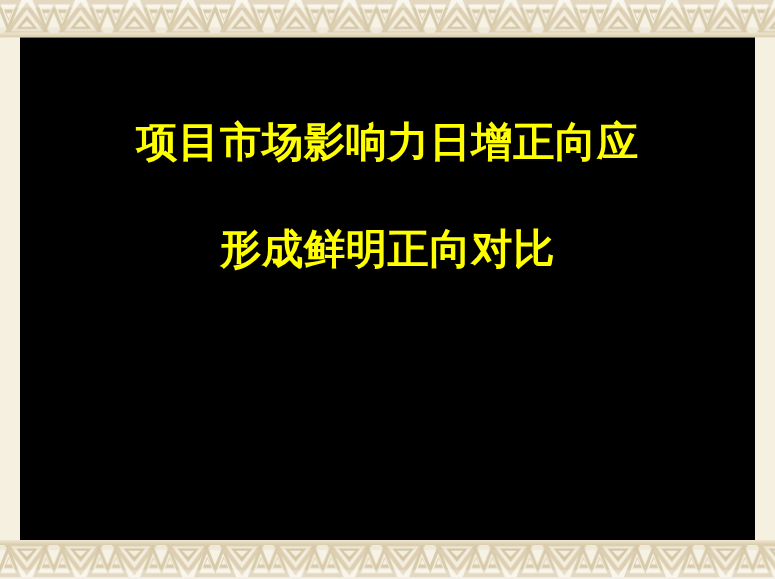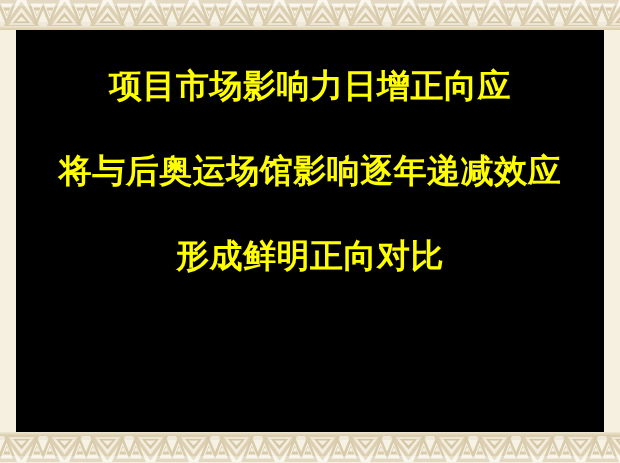--- a/index.html
+++ b/index.html
@@ -55,21 +55,21 @@
     width: 588px;
     height: 402px;
     background: #000000;
   }
 
   #text-block {
     position: absolute;
     left: 0;
     top: 0;
     width: 588px;
-    padding-top: 36px;
+    padding-top: 64px;
     box-sizing: border-box;
     text-align: center;
   }
   .text-line {
     color: #ffff00;
     font-family: "DejaVu Serif", "Liberation Serif", serif;
     font-weight: bold;
     font-size: 33px;
     line-height: 40px;
     letter-spacing: 0.5px;
@@ -111,21 +111,20 @@
         </defs>
         <rect x="0" y="0" width="620" height="30" fill="url(#triBand)"></rect>
       </svg>
     </div>
     <div class="band-rule"></div>
   </div>
 
   <div id="panel">
     <div id="text-block">
       <p class="text-line">项目市场影响力日增正向应</p>
-      <p class="text-line">将与后奥运场馆影响逐年递减效应</p>
       <p class="text-line">形成鲜明正向对比</p>
     </div>
   </div>
 
   <div class="border-band bottom">
     <div class="band-inner">
       <svg width="620" height="30" viewBox="0 0 620 30" preserveAspectRatio="none">
         <rect x="0" y="0" width="620" height="30" fill="url(#triBand)"></rect>
       </svg>
     </div>

